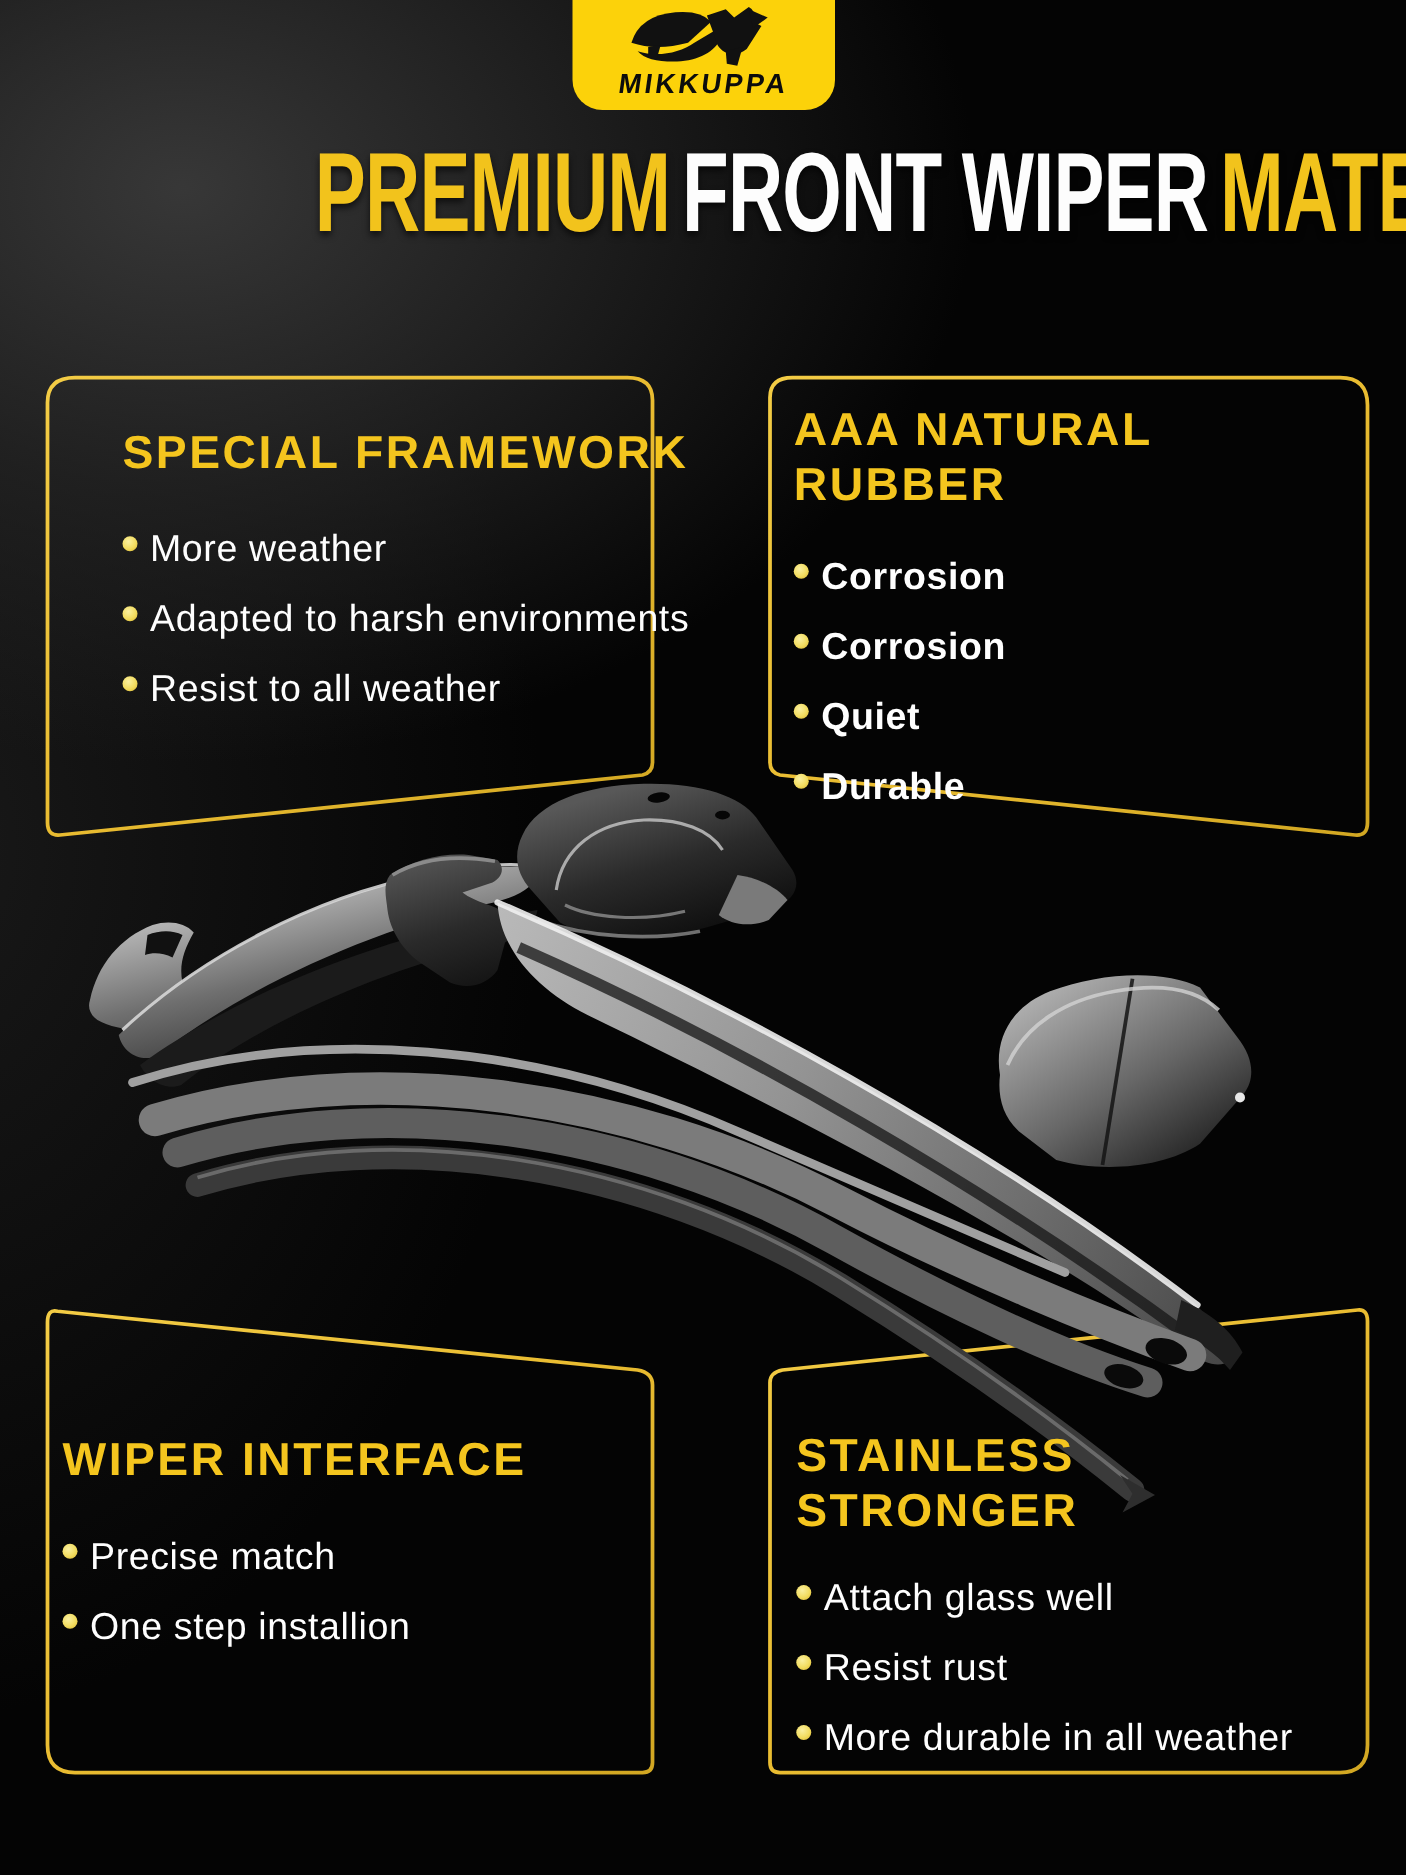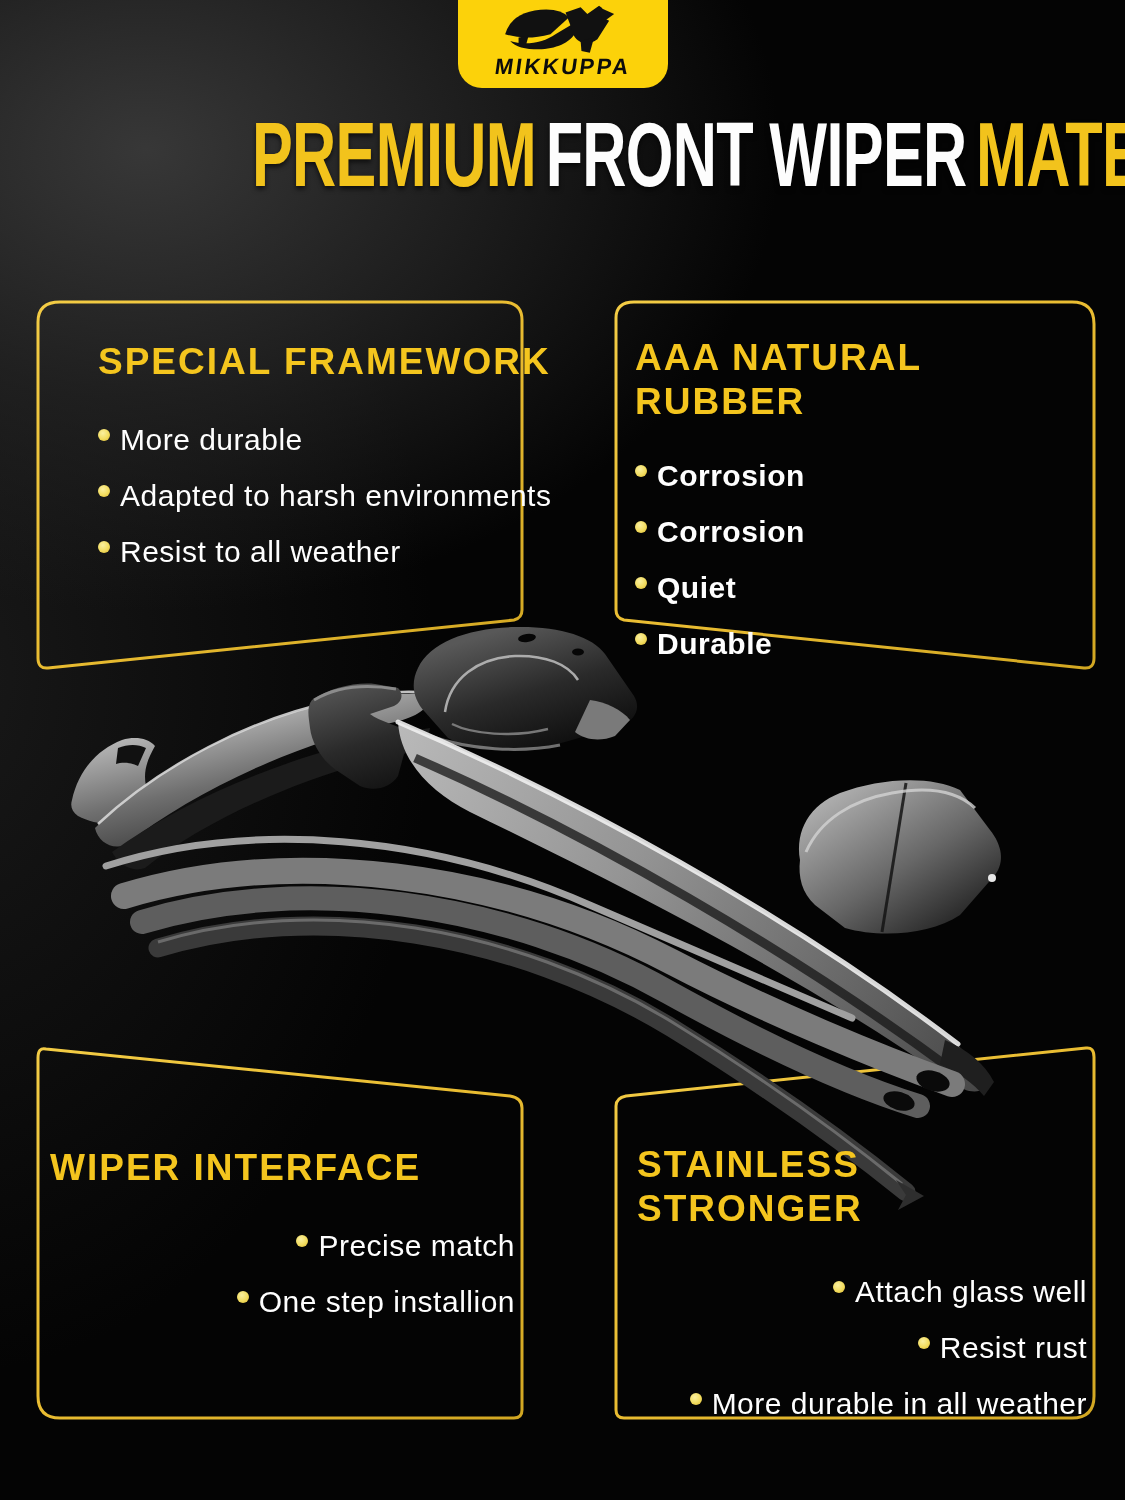--- a/index.html
+++ b/index.html
@@ -42,26 +42,26 @@
     margin:0;color:#F4C51E;font-size:37px;line-height:44px;font-weight:bold;letter-spacing:2px;
   }
   .fbox ul{list-style:none;margin:0;padding:0;display:flex;flex-direction:column;gap:20px;}
   .fbox li{display:flex;align-items:flex-start;color:#FEFEFE;font-size:30px;line-height:36px;letter-spacing:.5px;}
   .dot{
     flex:0 0 auto;width:12px;height:12px;border-radius:50%;margin:7px 10px 0 0;
     background:radial-gradient(circle at 40% 35%, #FAF0A0 0%, #F2DC5F 55%, #D9B52C 100%);
   }
   #fb0{left:50px;top:340px;width:470px;margin-left:48px;}
   #fb0 ul{margin-top:38px;}
-  #fb1{left:635px;top:336px;width:450px;}
+  #fb1{left:635px;top:322px;width:450px;}
   #fb1 ul{margin-top:34px;font-weight:bold;}
   #fb2{left:50px;top:1146px;width:465px;}
-  #fb2 ul{margin-top:38px;align-items:flex-end;}
+  #fb2 ul{margin-top:38px;}
   #fb3{left:637px;top:1143px;width:450px;}
-  #fb3 ul{margin-top:43px;align-items:flex-end;}
+  #fb3 ul{margin-top:30px;}
 </style>
 </head>
 <body>
 
 <div id="canvas">
 
   <svg id="boxes" width="1125" height="1500" viewBox="0 0 1125 1500">
     <defs>
       <linearGradient id="bGrad" x1="0" y1="0" x2="1" y2="1">
         <stop offset="0" stop-color="#F3CC45"></stop>
@@ -152,21 +152,21 @@
 
   <div class="title">
     <span class="inner"><span class="t-yellow">PREMIUM</span><span class="t-white">FRONT WIPER</span><span class="t-yellow">MATERIALS</span></span>
   </div>
 
   <div class="fbox" id="fb0">
     <h2>SPECIAL FRAMEWORK</h2>
     <ul>
       <li>
           <span class="dot"></span>
-          <span>More durable</span>
+          <span>More weather</span>
         </li>
       <li>
           <span class="dot"></span>
           <span>Adapted to harsh environments</span>
         </li>
       <li>
           <span class="dot"></span>
           <span>Resist to all weather</span>
         </li>
     </ul>

